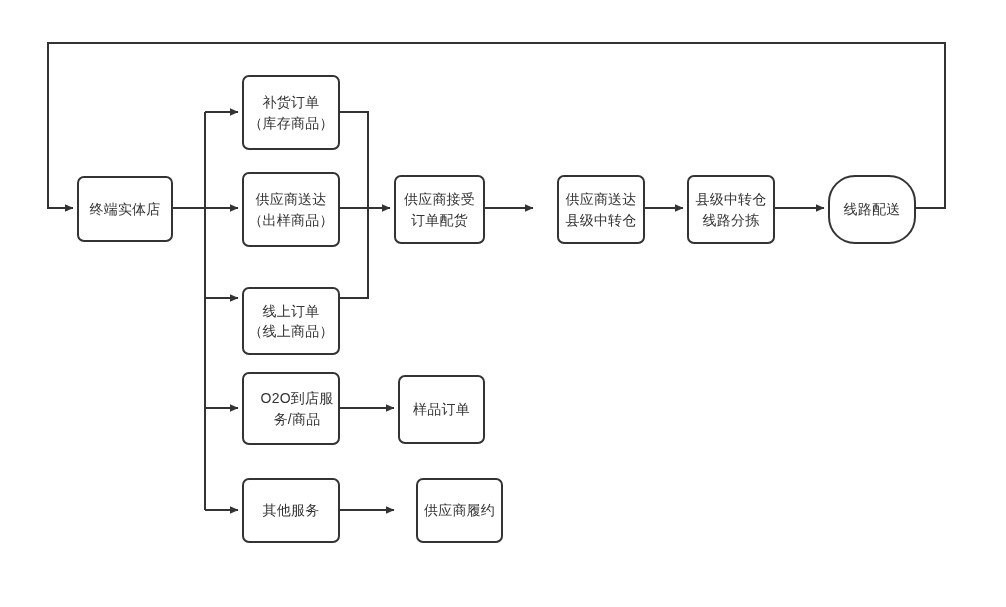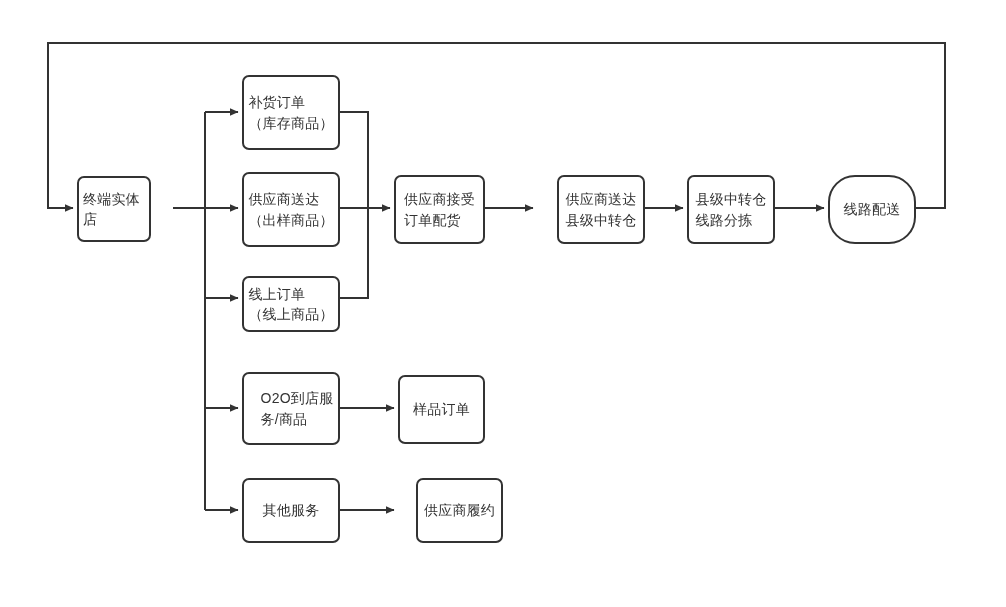--- a/index.html
+++ b/index.html
@@ -26,20 +26,21 @@
   }
   .node {
     position: absolute;
     box-sizing: border-box;
     border: 2px solid #333333;
     border-radius: 7px;
     background: #ffffff;
     display: flex;
     align-items: center;
     justify-content: center;
+    text-align: center;
     color: #333333;
     font-size: 14px;
     line-height: 1.45;
     letter-spacing: 0.2px;
     z-index: 2;
   }
   .node .label {
     display: block;
     white-space: pre-line;
     padding: 0 4px;
@@ -77,32 +78,32 @@
 
       <path d="M485,208 L533,208" marker-end="url(#arrow)"></path>
       <path d="M625,208 L683,208" marker-end="url(#arrow)"></path>
       <path d="M775,208 L824,208" marker-end="url(#arrow)"></path>
 
       <path d="M340,408 L394,408" marker-end="url(#arrow)"></path>
       <path d="M340,510 L394,510" marker-end="url(#arrow)"></path>
     </g>
   </svg>
 
-  <div class="node" style="left: 77px; top: 176px; width: 74px; height: 66px;">
+  <div class="node" style="left: 77px; top: 176px; width: 96px; height: 66px;">
     <span class="label">终端实体店</span>
   </div>
   <div class="node" style="left: 242px; top: 75px; width: 98px; height: 75px;">
     <span class="label">补货订单
 （库存商品）</span>
   </div>
   <div class="node" style="left: 242px; top: 172px; width: 98px; height: 75px;">
     <span class="label">供应商送达
 （出样商品）</span>
   </div>
-  <div class="node" style="left: 242px; top: 276px; width: 98px; height: 56px;">
+  <div class="node" style="left: 242px; top: 287px; width: 98px; height: 68px;">
     <span class="label">线上订单
 （线上商品）</span>
   </div>
   <div class="node" style="left: 242px; top: 372px; width: 98px; height: 73px; padding-left: 12px;">
     <span class="label">O2O到店服
 务/商品</span>
   </div>
   <div class="node" style="left: 394px; top: 175px; width: 91px; height: 69px;">
     <span class="label">供应商接受
 订单配货</span>

